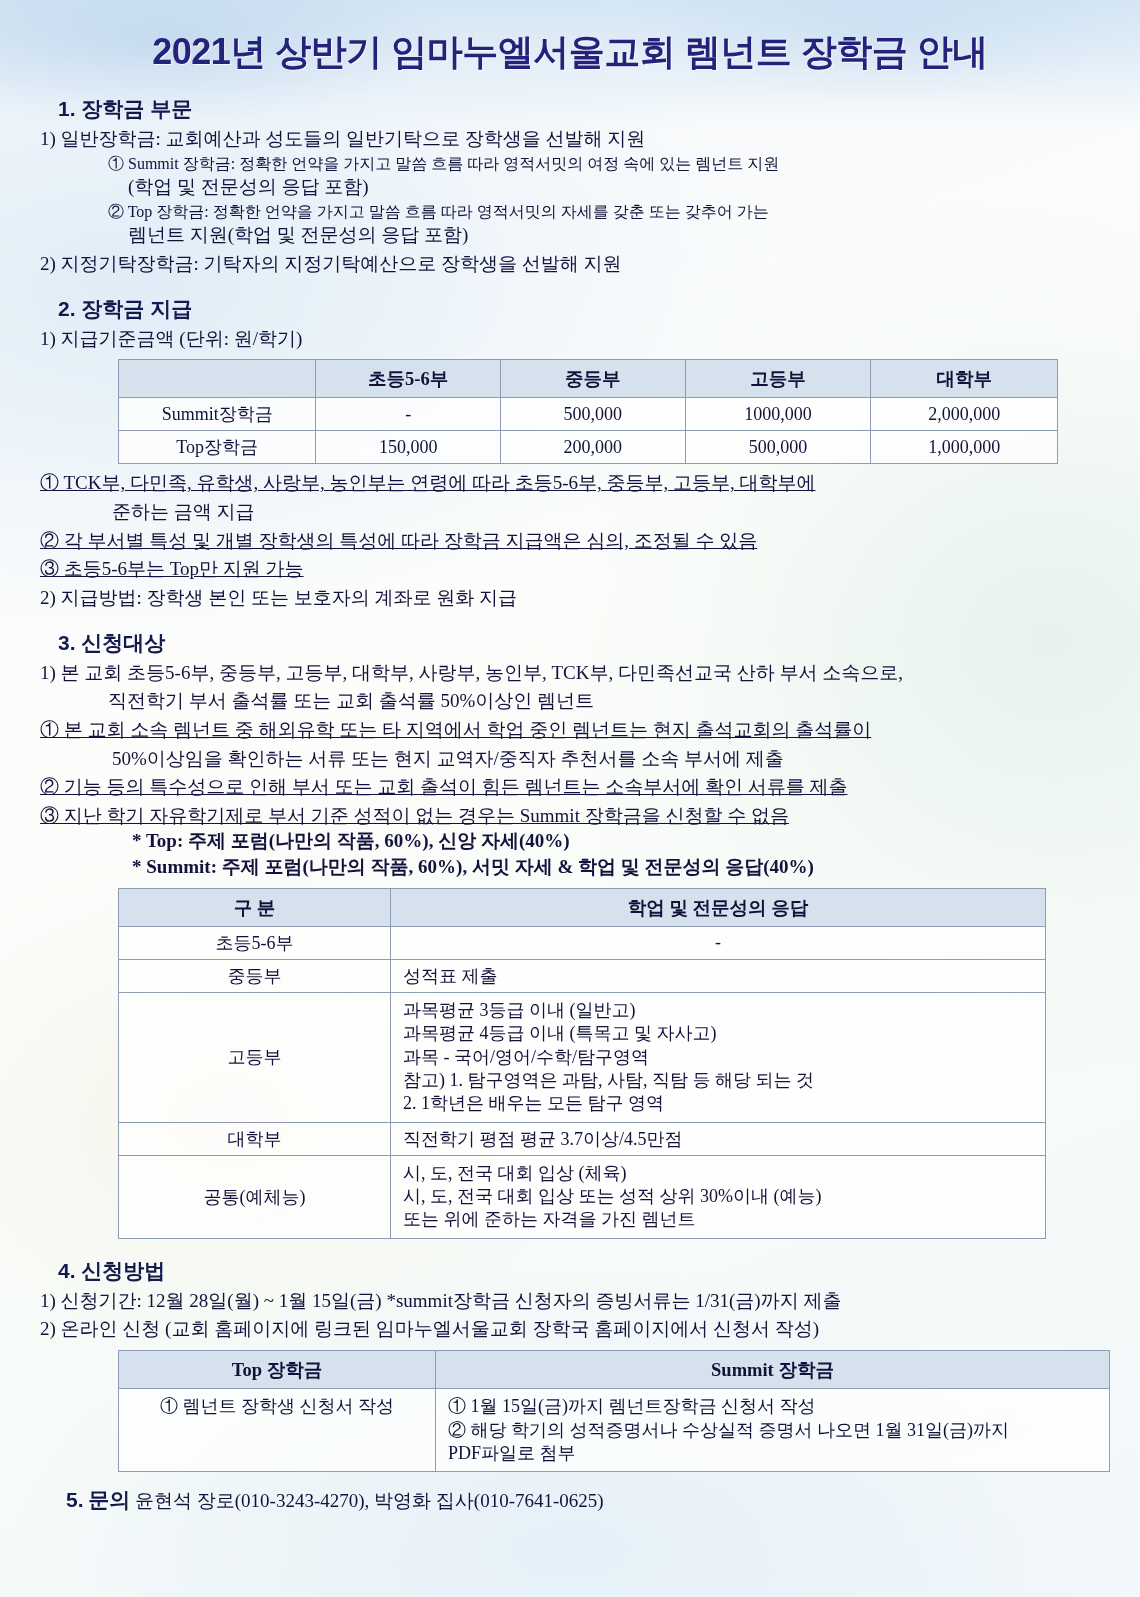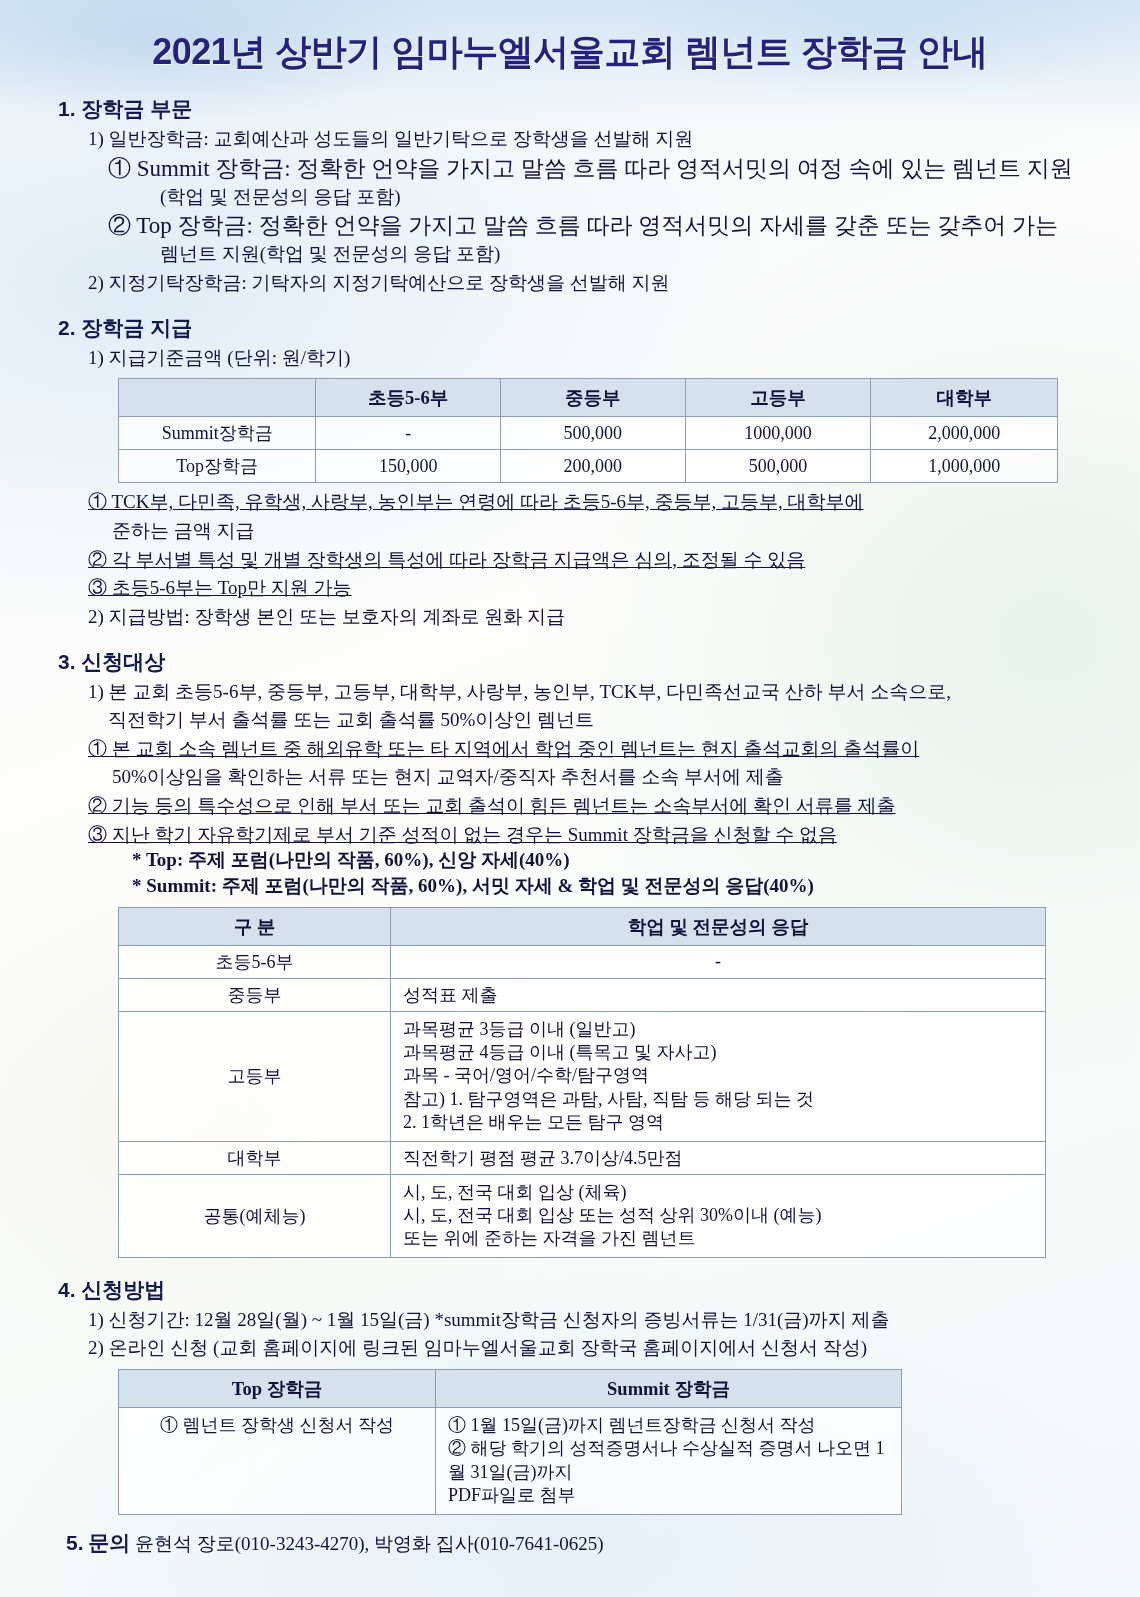--- a/index.html
+++ b/index.html
@@ -63,26 +63,25 @@
     font-size: 21px;
     color: #131a4e;
     margin-left: 18px;
   }
   .section-title .num {
     color: #131a4e;
   }
   .lvl1 {
     font-size: 19px;
     color: #12123c;
-    margin-left: 48px;
     line-height: 1.35;
     margin-top: 3px;
   }
   .lvl2 {
-    font-size: 23px;
+    font-size: 16px;
     color: #12123c;
     margin-left: 68px;
     line-height: 1.35;
     margin-top: 1px;
   }
   .lvl2.hang {
     padding-left: 24px;
     text-indent: -24px;
   }
   .lvl1.hang {
@@ -93,21 +92,21 @@
   .lvl3 {
     font-size: 19px;
     color: #12123c;
     margin-left: 96px;
     line-height: 1.35;
   }
   .cont {
     margin-left: 110px;
   }
   .cont2 {
-    margin-left: 120px;
+    margin-left: 88px;
   }
   .star {
     margin-left: 92px;
     font-size: 19px;
     line-height: 1.35;
     color: #12123c;
     font-weight: bold;
   }
   table {
     border-collapse: collapse;
@@ -116,21 +115,21 @@
     color: #11113a;
     background: rgba(255,255,255,0.72);
   }
   table.pay {
     width: 940px;
   }
   table.crit {
     width: 928px;
   }
   table.apply {
-    width: 784px;
+    width: 992px;
   }
   th, td {
     border: 1px solid #8e9bb5;
     padding: 4px 8px;
     text-align: center;
     vertical-align: middle;
   }
   thead th {
     background: #d5e2ee;
     font-weight: bold;

